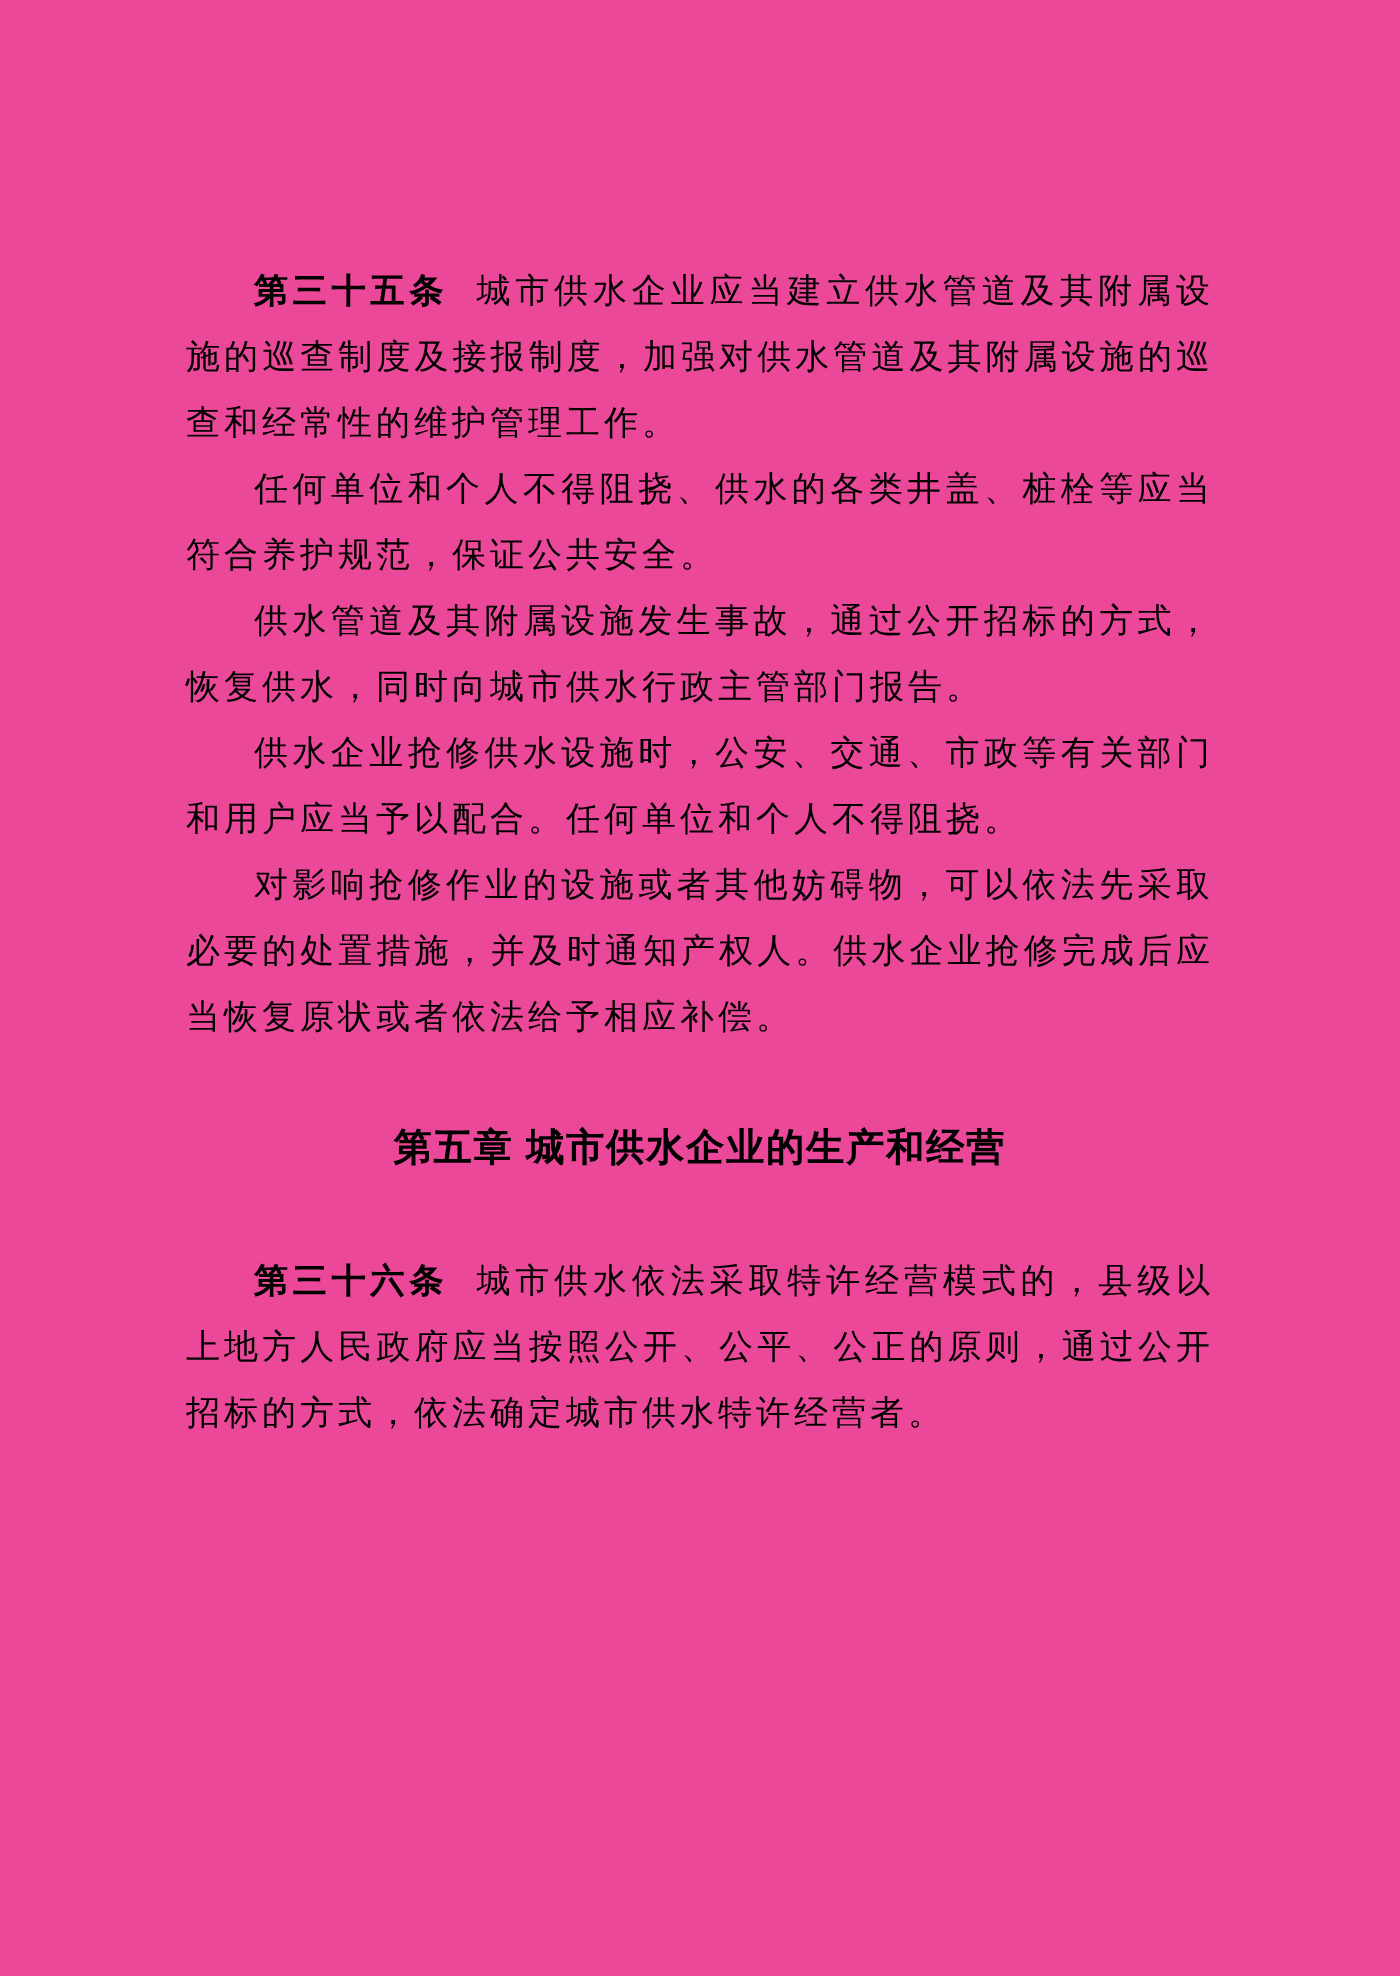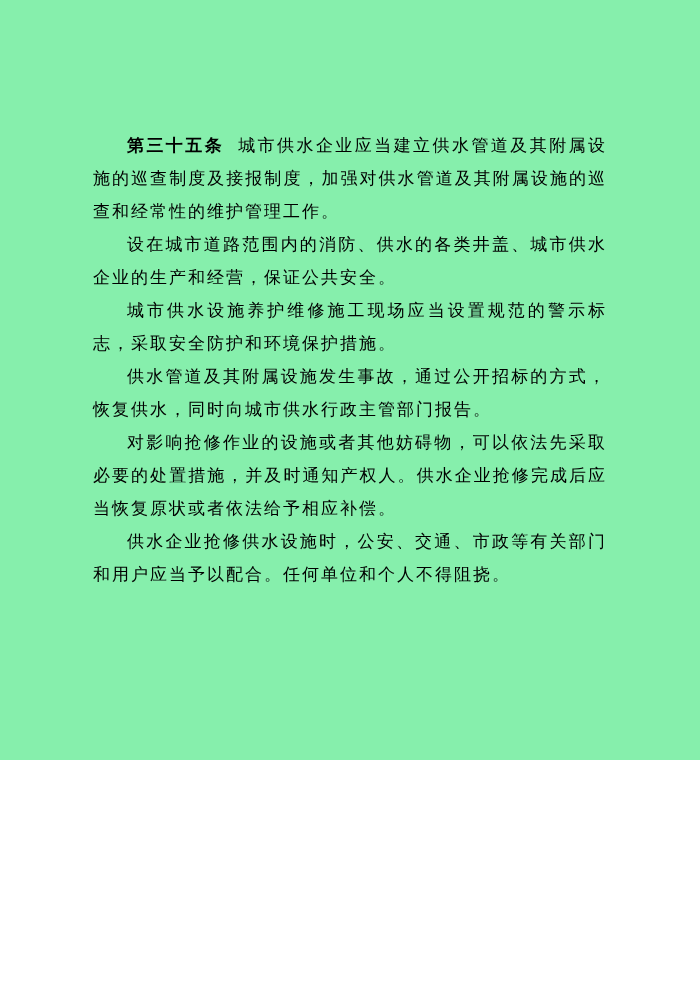--- a/index.html
+++ b/index.html
@@ -12,22 +12,22 @@
     height: 989px;
     position: relative;
     overflow: hidden;
     font-family: "Liberation Serif", serif;
     color: #000000;
   }
   .page {
     position: absolute;
     left: 0; top: 0;
     width: 700px;
-    height: 760px;
-    background: #86efac;
+    height: 988px;
+    background: #ec4899;
   }
   .text-block {
     position: absolute;
     left: 93px;
     top: 129px;
     width: 514px;
   }
   .para {
     margin: 0;
     font-size: 17px;
@@ -56,27 +56,28 @@
   }
 </style>
 </head>
 <body>
 
 <div class="page">
   <div class="text-block">
 
     <p class="para"><span class="art">第三十五条</span><span>城市供水企业应当建立供水管道及其附属设施的巡查制度及接报制度，加强对供水管道及其附属设施的巡查和经常性的维护管理工作。</span></p>
 
-    <p class="para">设在城市道路范围内的消防、供水的各类井盖、城市供水企业的生产和经营，保证公共安全。</p>
+    <p class="para">任何单位和个人不得阻挠、供水的各类井盖、桩栓等应当符合养护规范，保证公共安全。</p>
 
-    <p class="para">城市供水设施养护维修施工现场应当设置规范的警示标志，采取安全防护和环境保护措施。</p>
 
     <p class="para">供水管道及其附属设施发生事故，通过公开招标的方式，恢复供水，同时向城市供水行政主管部门报告。</p>
 
 
+    <p class="para">供水企业抢修供水设施时，公安、交通、市政等有关部门和用户应当予以配合。任何单位和个人不得阻挠。</p>
+
     <p class="para">对影响抢修作业的设施或者其他妨碍物，可以依法先采取必要的处置措施，并及时通知产权人。供水企业抢修完成后应当恢复原状或者依法给予相应补偿。</p>
 
-    <p class="para">供水企业抢修供水设施时，公安、交通、市政等有关部门和用户应当予以配合。任何单位和个人不得阻挠。</p>
+    <h2 class="chapter">第五章 城市供水企业的生产和经营</h2>
 
-
+    <p class="para"><span class="art">第三十六条</span><span>城市供水依法采取特许经营模式的，县级以上地方人民政府应当按照公开、公平、公正的原则，通过公开招标的方式，依法确定城市供水特许经营者。</span></p>
 
   </div>
 </div>
 
 </body></html>

